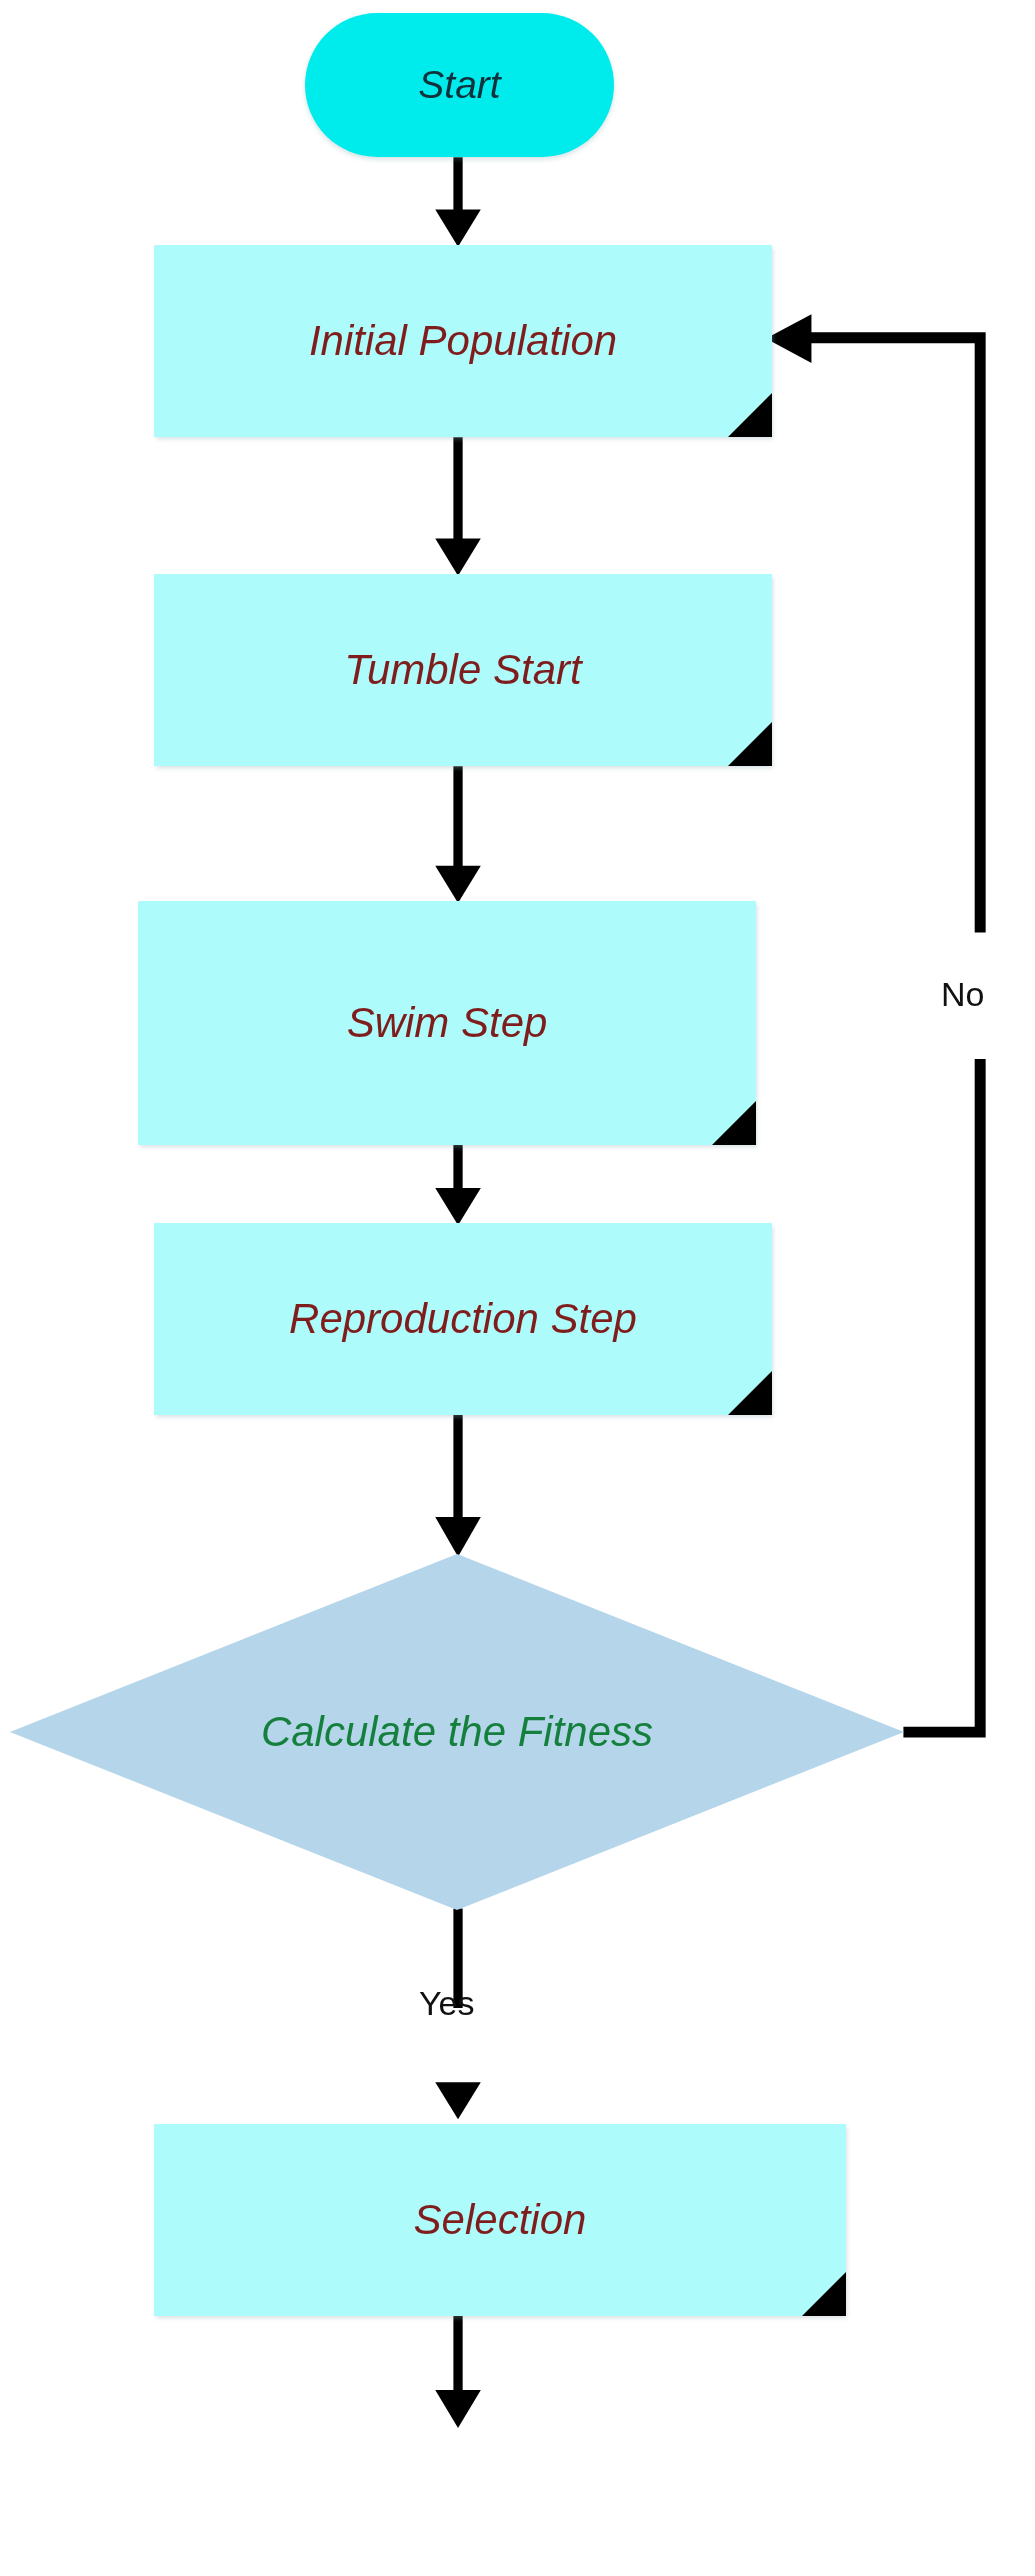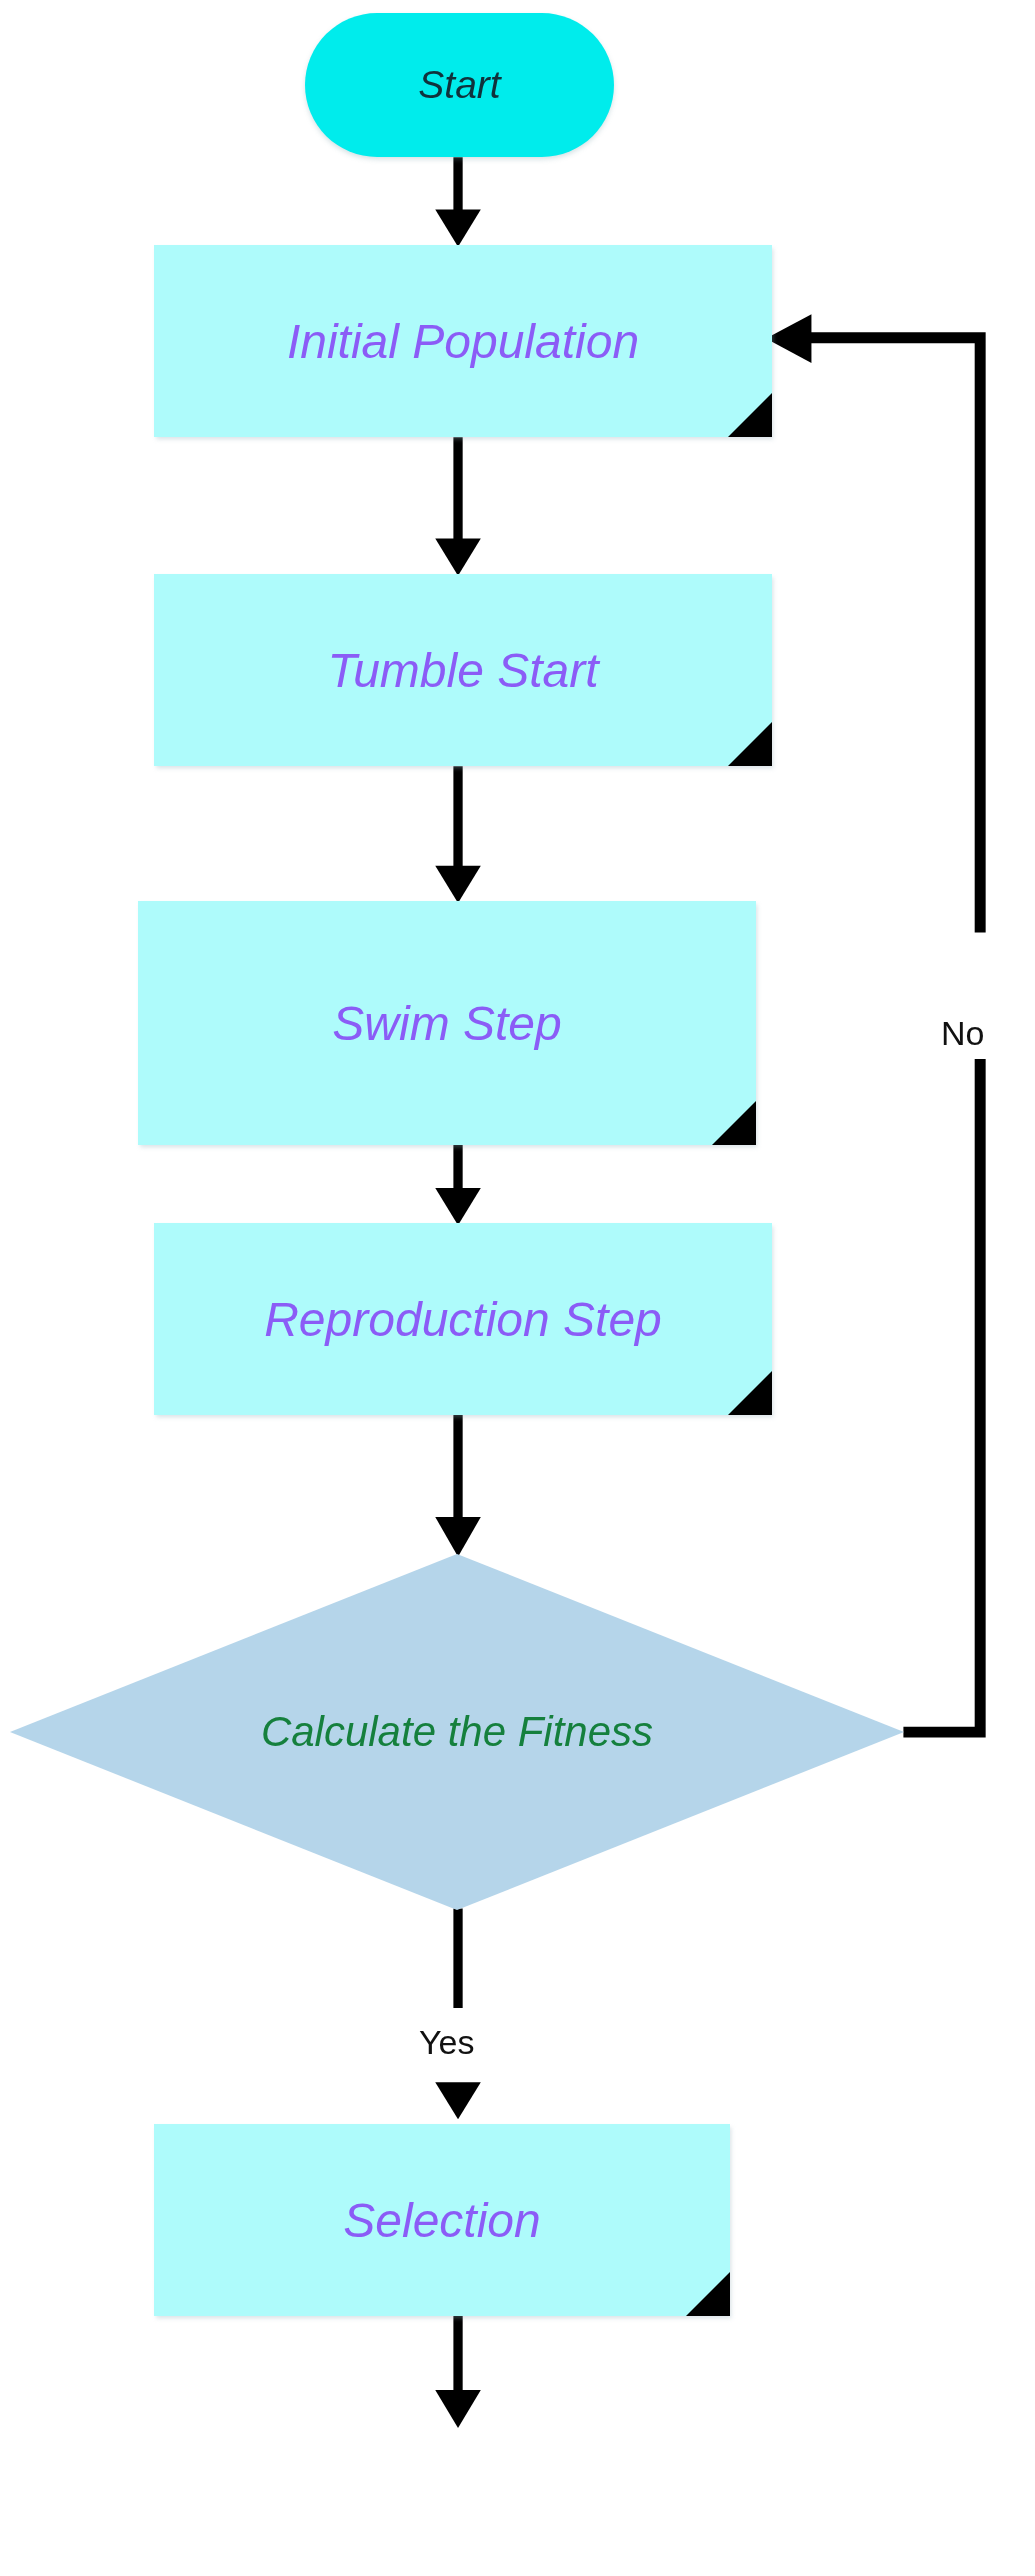--- a/index.html
+++ b/index.html
@@ -28,22 +28,22 @@
   }
   .node-terminator {
     background: #00ECEC;
     border-radius: 422px;
     color: #10323c;
     font-size: 39px;
     box-shadow: 0 2.5px 5px rgba(120,160,170,0.30);
   }
   .node-process {
     background: #AEFBFB;
-    color: #8b5cf6;
-    font-size: 48px;
+    color: #7f1d1d;
+    font-size: 42px;
     box-shadow: 1.7px 2.5px 4.2px rgba(150,175,185,0.35);
   }
   .node-process .corner-flag {
     position: absolute;
     right: 0;
     bottom: 0;
     width: 44px;
     height: 44px;
     background: #000000;
     clip-path: polygon(100% 0, 100% 100%, 0 100%);
@@ -61,21 +61,20 @@
   }
   .node-decision .diamond-label {
     position: relative;
     z-index: 2;
   }
   .edge-label {
     position: absolute;
     font-size: 34px;
     color: #111111;
     white-space: nowrap;
-    margin-top: 39px;
   }
   svg.connectors {
     position: absolute;
     left: 0;
     top: 0;
     width: 1035px;
     height: 2576px;
     overflow: visible;
     pointer-events: none;
   }
@@ -156,21 +155,21 @@
   <div class="node node-process" style="left:154px; top:1223px; width:618px; height:192px;">
     <span>Reproduction Step</span>
     <span class="corner-flag"></span>
   </div>
 
   <div class="node node-decision" style="left:10px; top:1554px; width:894px; height:356px;">
     <span class="diamond-shape"></span>
     <span class="diamond-label">Calculate the Fitness</span>
   </div>
 
-  <div class="node node-process" style="left:154px; top:2124px; width:576px; height:192px;text-align:right;">
+  <div class="node node-process" style="left:154px; top:2124px; width:692px; height:192px;text-align:right;">
     <span>Selection</span>
     <span class="corner-flag"></span>
   </div>
 
 
   <div class="edge-label" style="left:941px; top:975px;">No</div>
 
   <div class="edge-label" style="left:419px; top:1984px;">Yes</div>
 
 </div>

